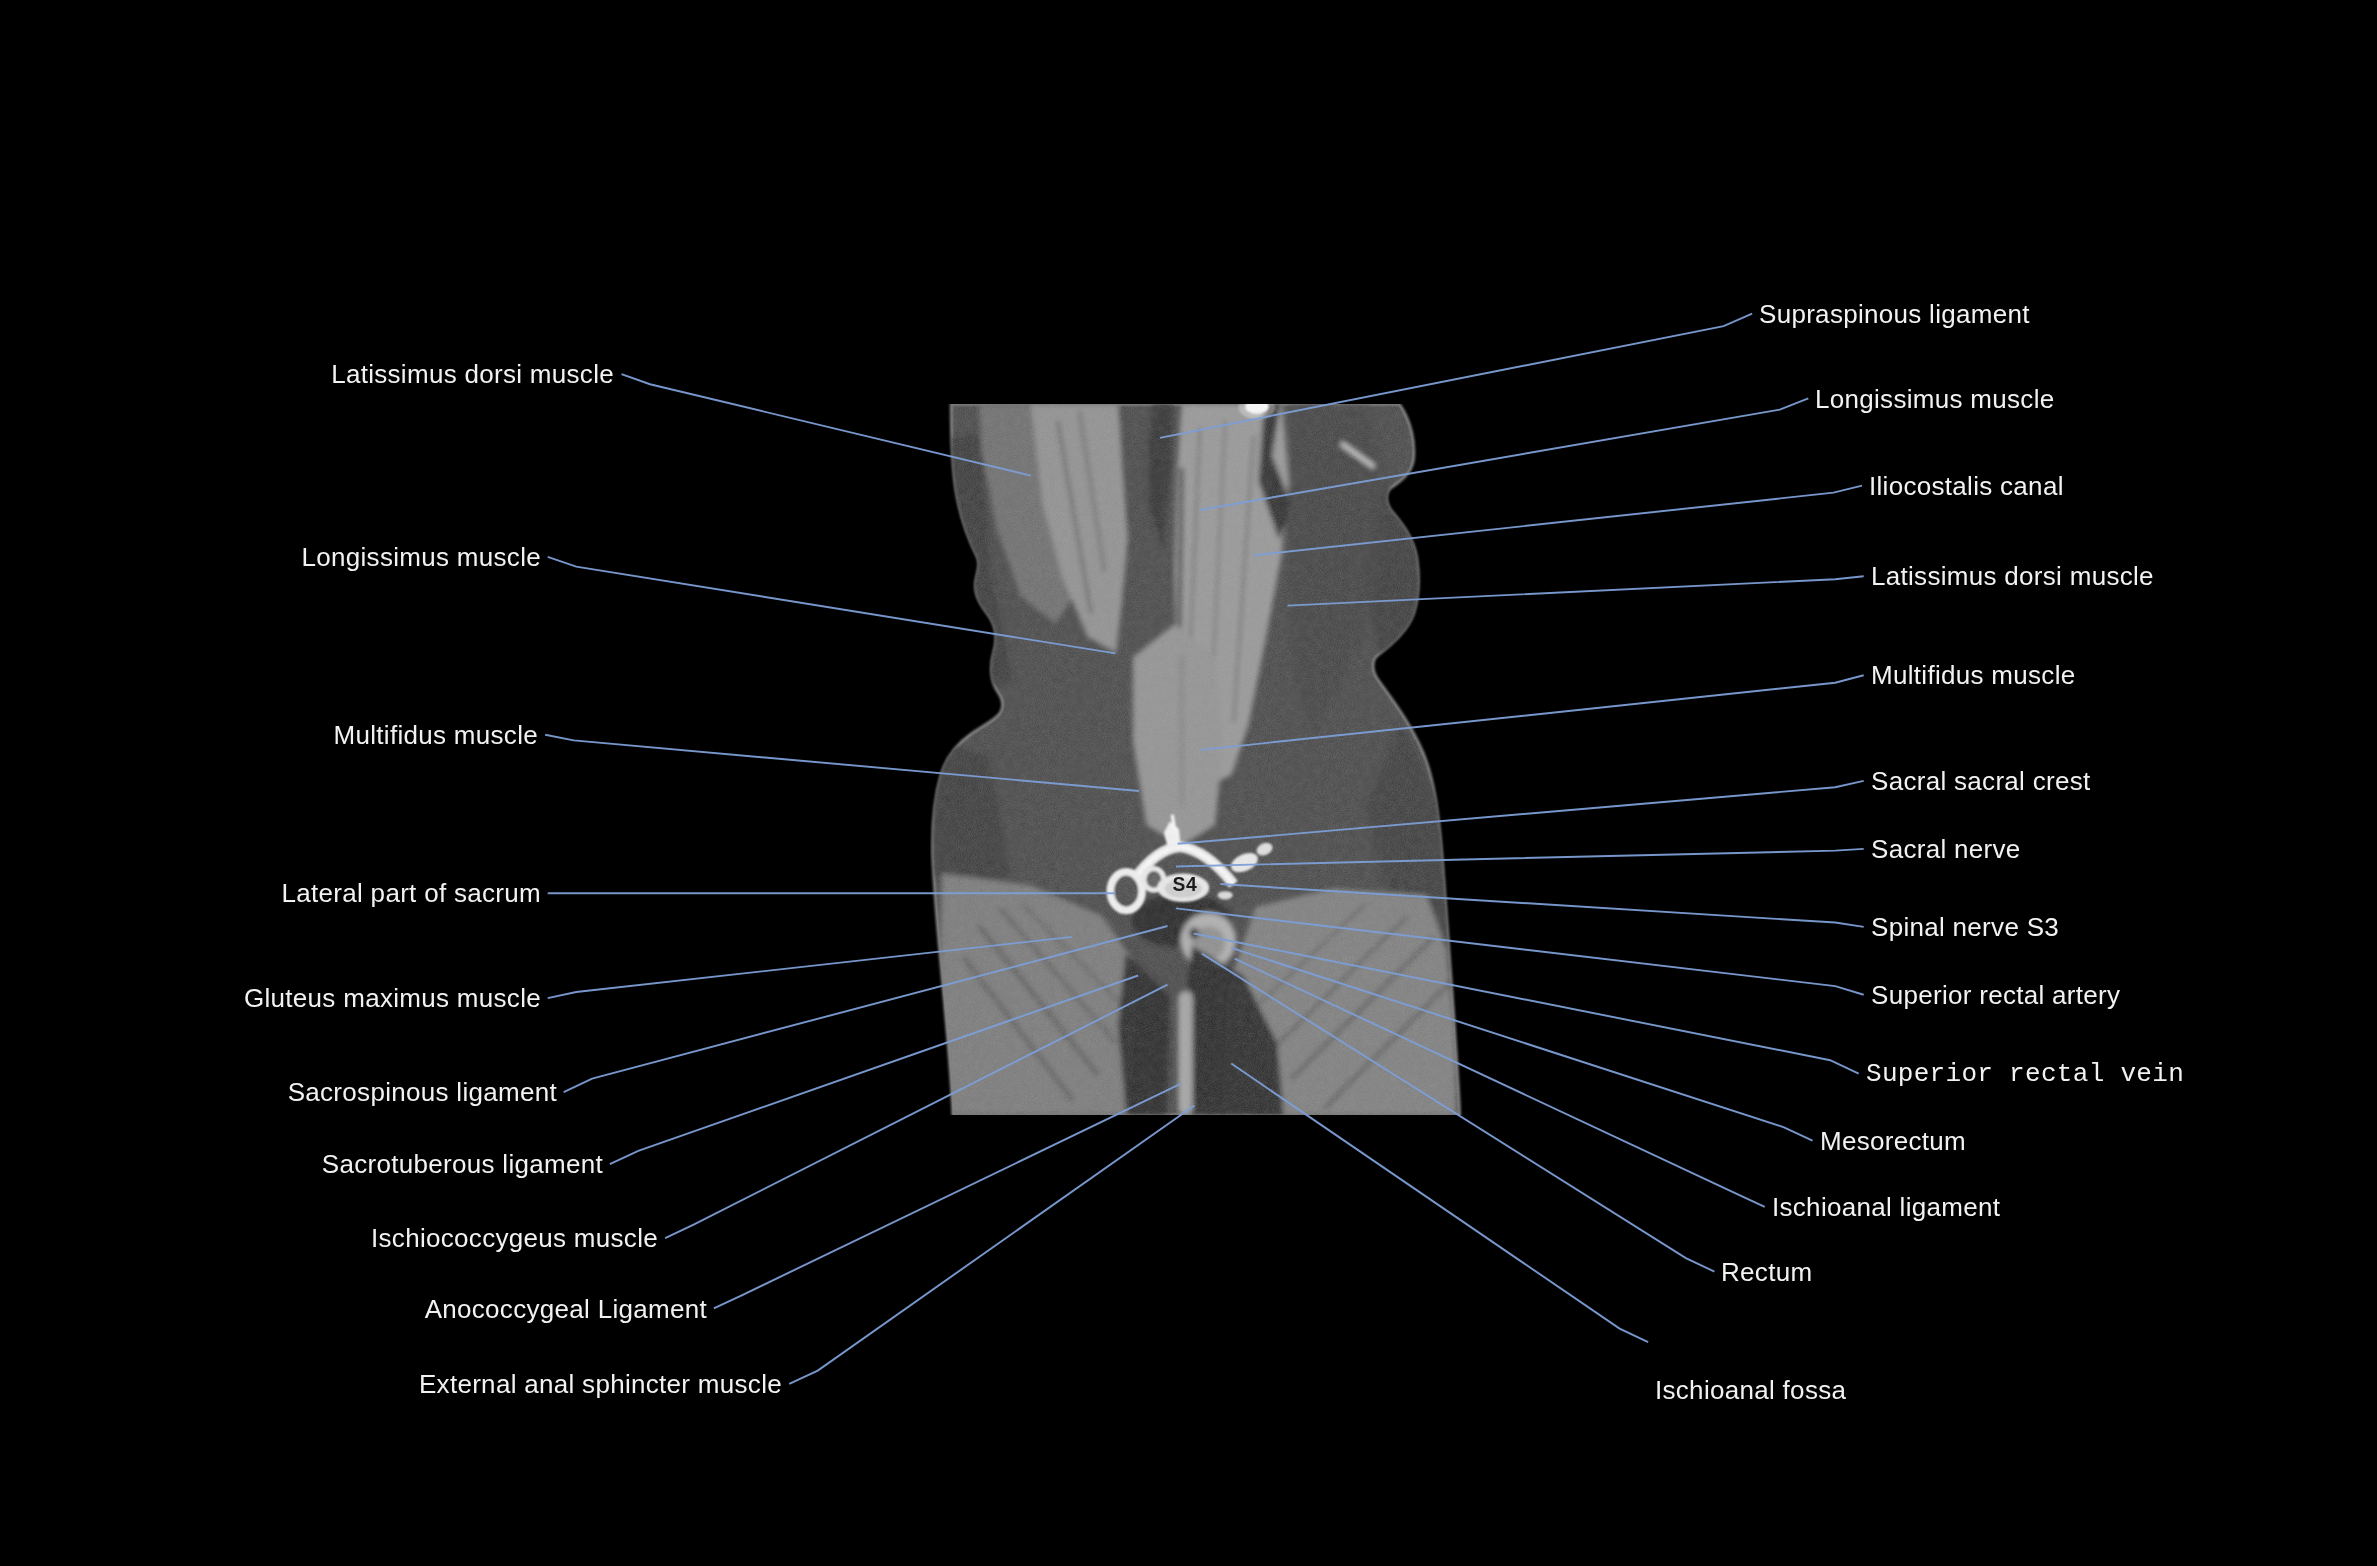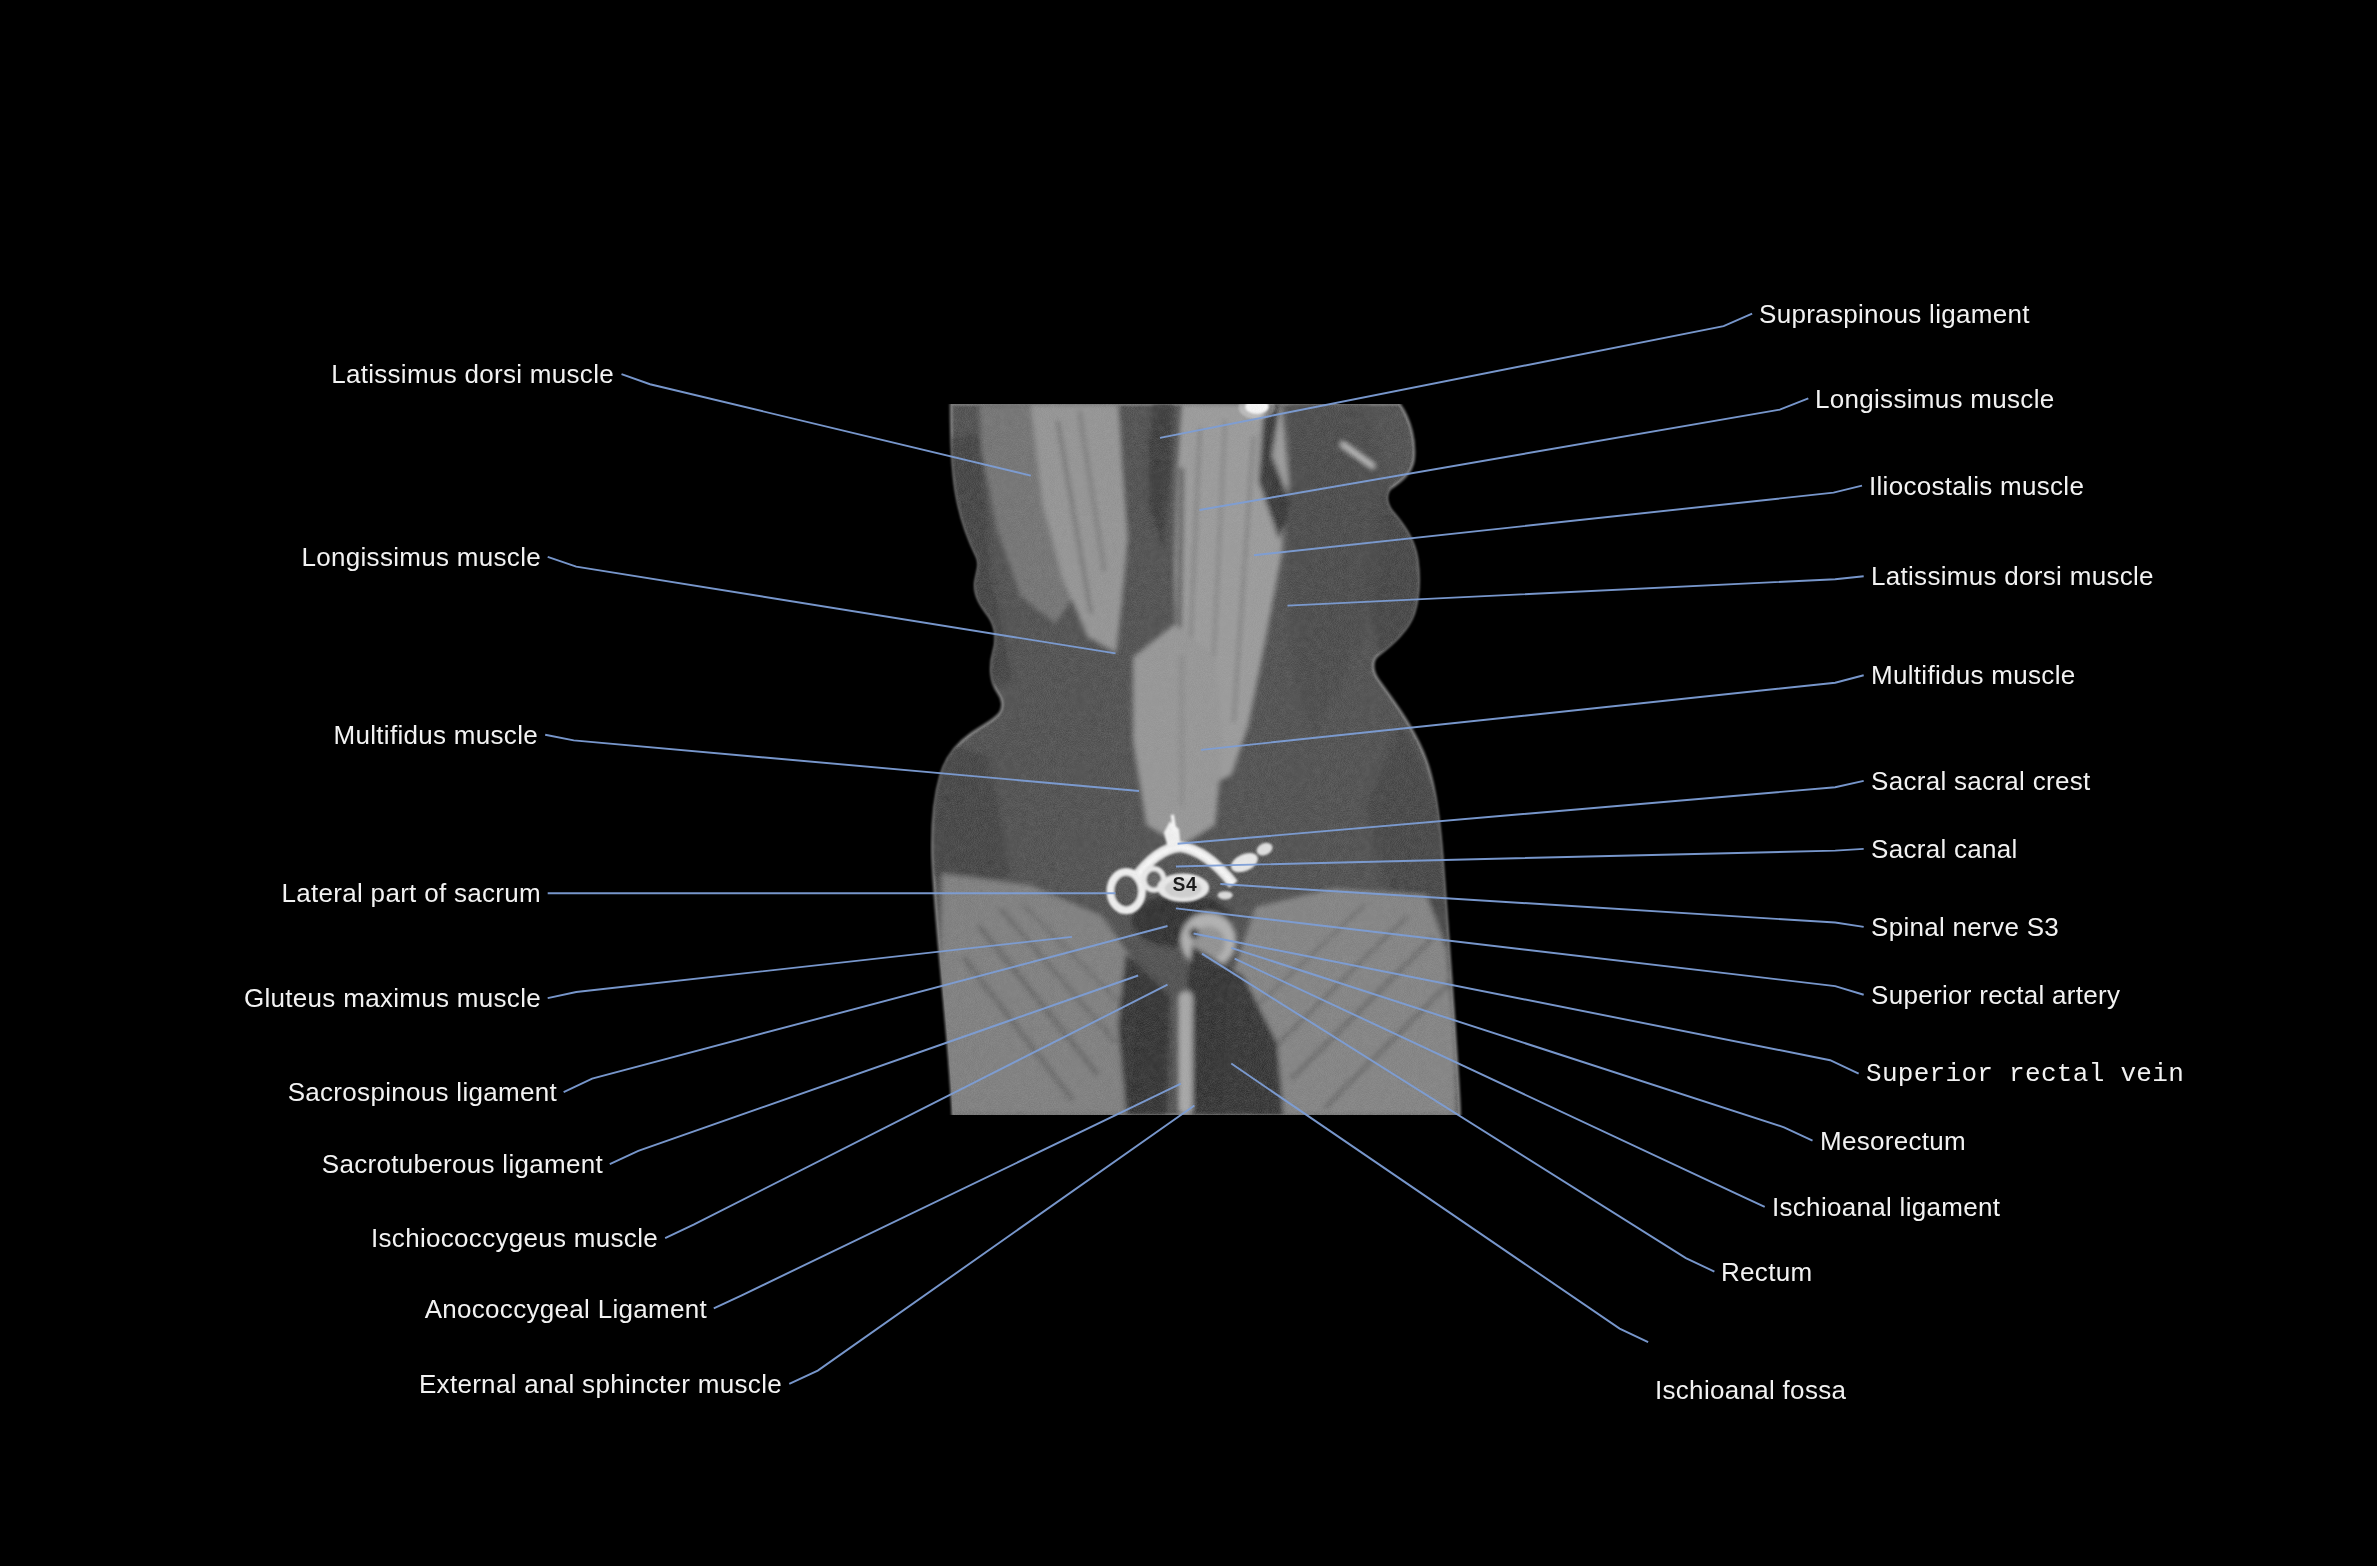--- a/index.html
+++ b/index.html
@@ -170,25 +170,25 @@
       <div class="ann-label left" style="right: 1839px; top: 719px;">Multifidus muscle</div>
       <div class="ann-label left" style="right: 1836px; top: 877px;">Lateral part of sacrum</div>
       <div class="ann-label left" style="right: 1836px; top: 982px;">Gluteus maximus muscle</div>
       <div class="ann-label left" style="right: 1820px; top: 1076px;">Sacrospinous ligament</div>
       <div class="ann-label left" style="right: 1774px; top: 1148px;">Sacrotuberous ligament</div>
       <div class="ann-label left" style="right: 1719px; top: 1222px;">Ischiococcygeus muscle</div>
       <div class="ann-label left" style="right: 1670px; top: 1293px;">Anococcygeal Ligament</div>
       <div class="ann-label left" style="right: 1595px; top: 1368px;">External anal sphincter muscle</div>
       <div class="ann-label right" style="left: 1759px; top: 298px;">Supraspinous ligament</div>
       <div class="ann-label right" style="left: 1815px; top: 383px;">Longissimus muscle</div>
-      <div class="ann-label right" style="left: 1869px; top: 470px;">Iliocostalis muscle</div>
+      <div class="ann-label right" style="left: 1869px; top: 470px;">Iliocostalis canal</div>
       <div class="ann-label right" style="left: 1871px; top: 560px;">Latissimus dorsi muscle</div>
       <div class="ann-label right" style="left: 1871px; top: 659px;">Multifidus muscle</div>
       <div class="ann-label right" style="left: 1871px; top: 765px;">Sacral sacral crest</div>
-      <div class="ann-label right" style="left: 1871px; top: 833px;">Sacral canal</div>
+      <div class="ann-label right" style="left: 1871px; top: 833px;">Sacral nerve</div>
       <div class="ann-label right" style="left: 1871px; top: 911px;">Spinal nerve S3</div>
       <div class="ann-label right" style="left: 1871px; top: 979px;">Superior rectal artery</div>
       <div class="ann-label right" style="left: 1866px; top: 1058px; font-family: Liberation Mono, monospace;">Superior rectal vein</div>
       <div class="ann-label right" style="left: 1820px; top: 1125px;">Mesorectum</div>
       <div class="ann-label right" style="left: 1772px; top: 1191px;">Ischioanal ligament</div>
       <div class="ann-label right" style="left: 1721px; top: 1256px;">Rectum</div>
       <div class="ann-label right" style="left: 1655px; top: 1374px;">Ischioanal fossa</div>
     </div>
 </div>
 

